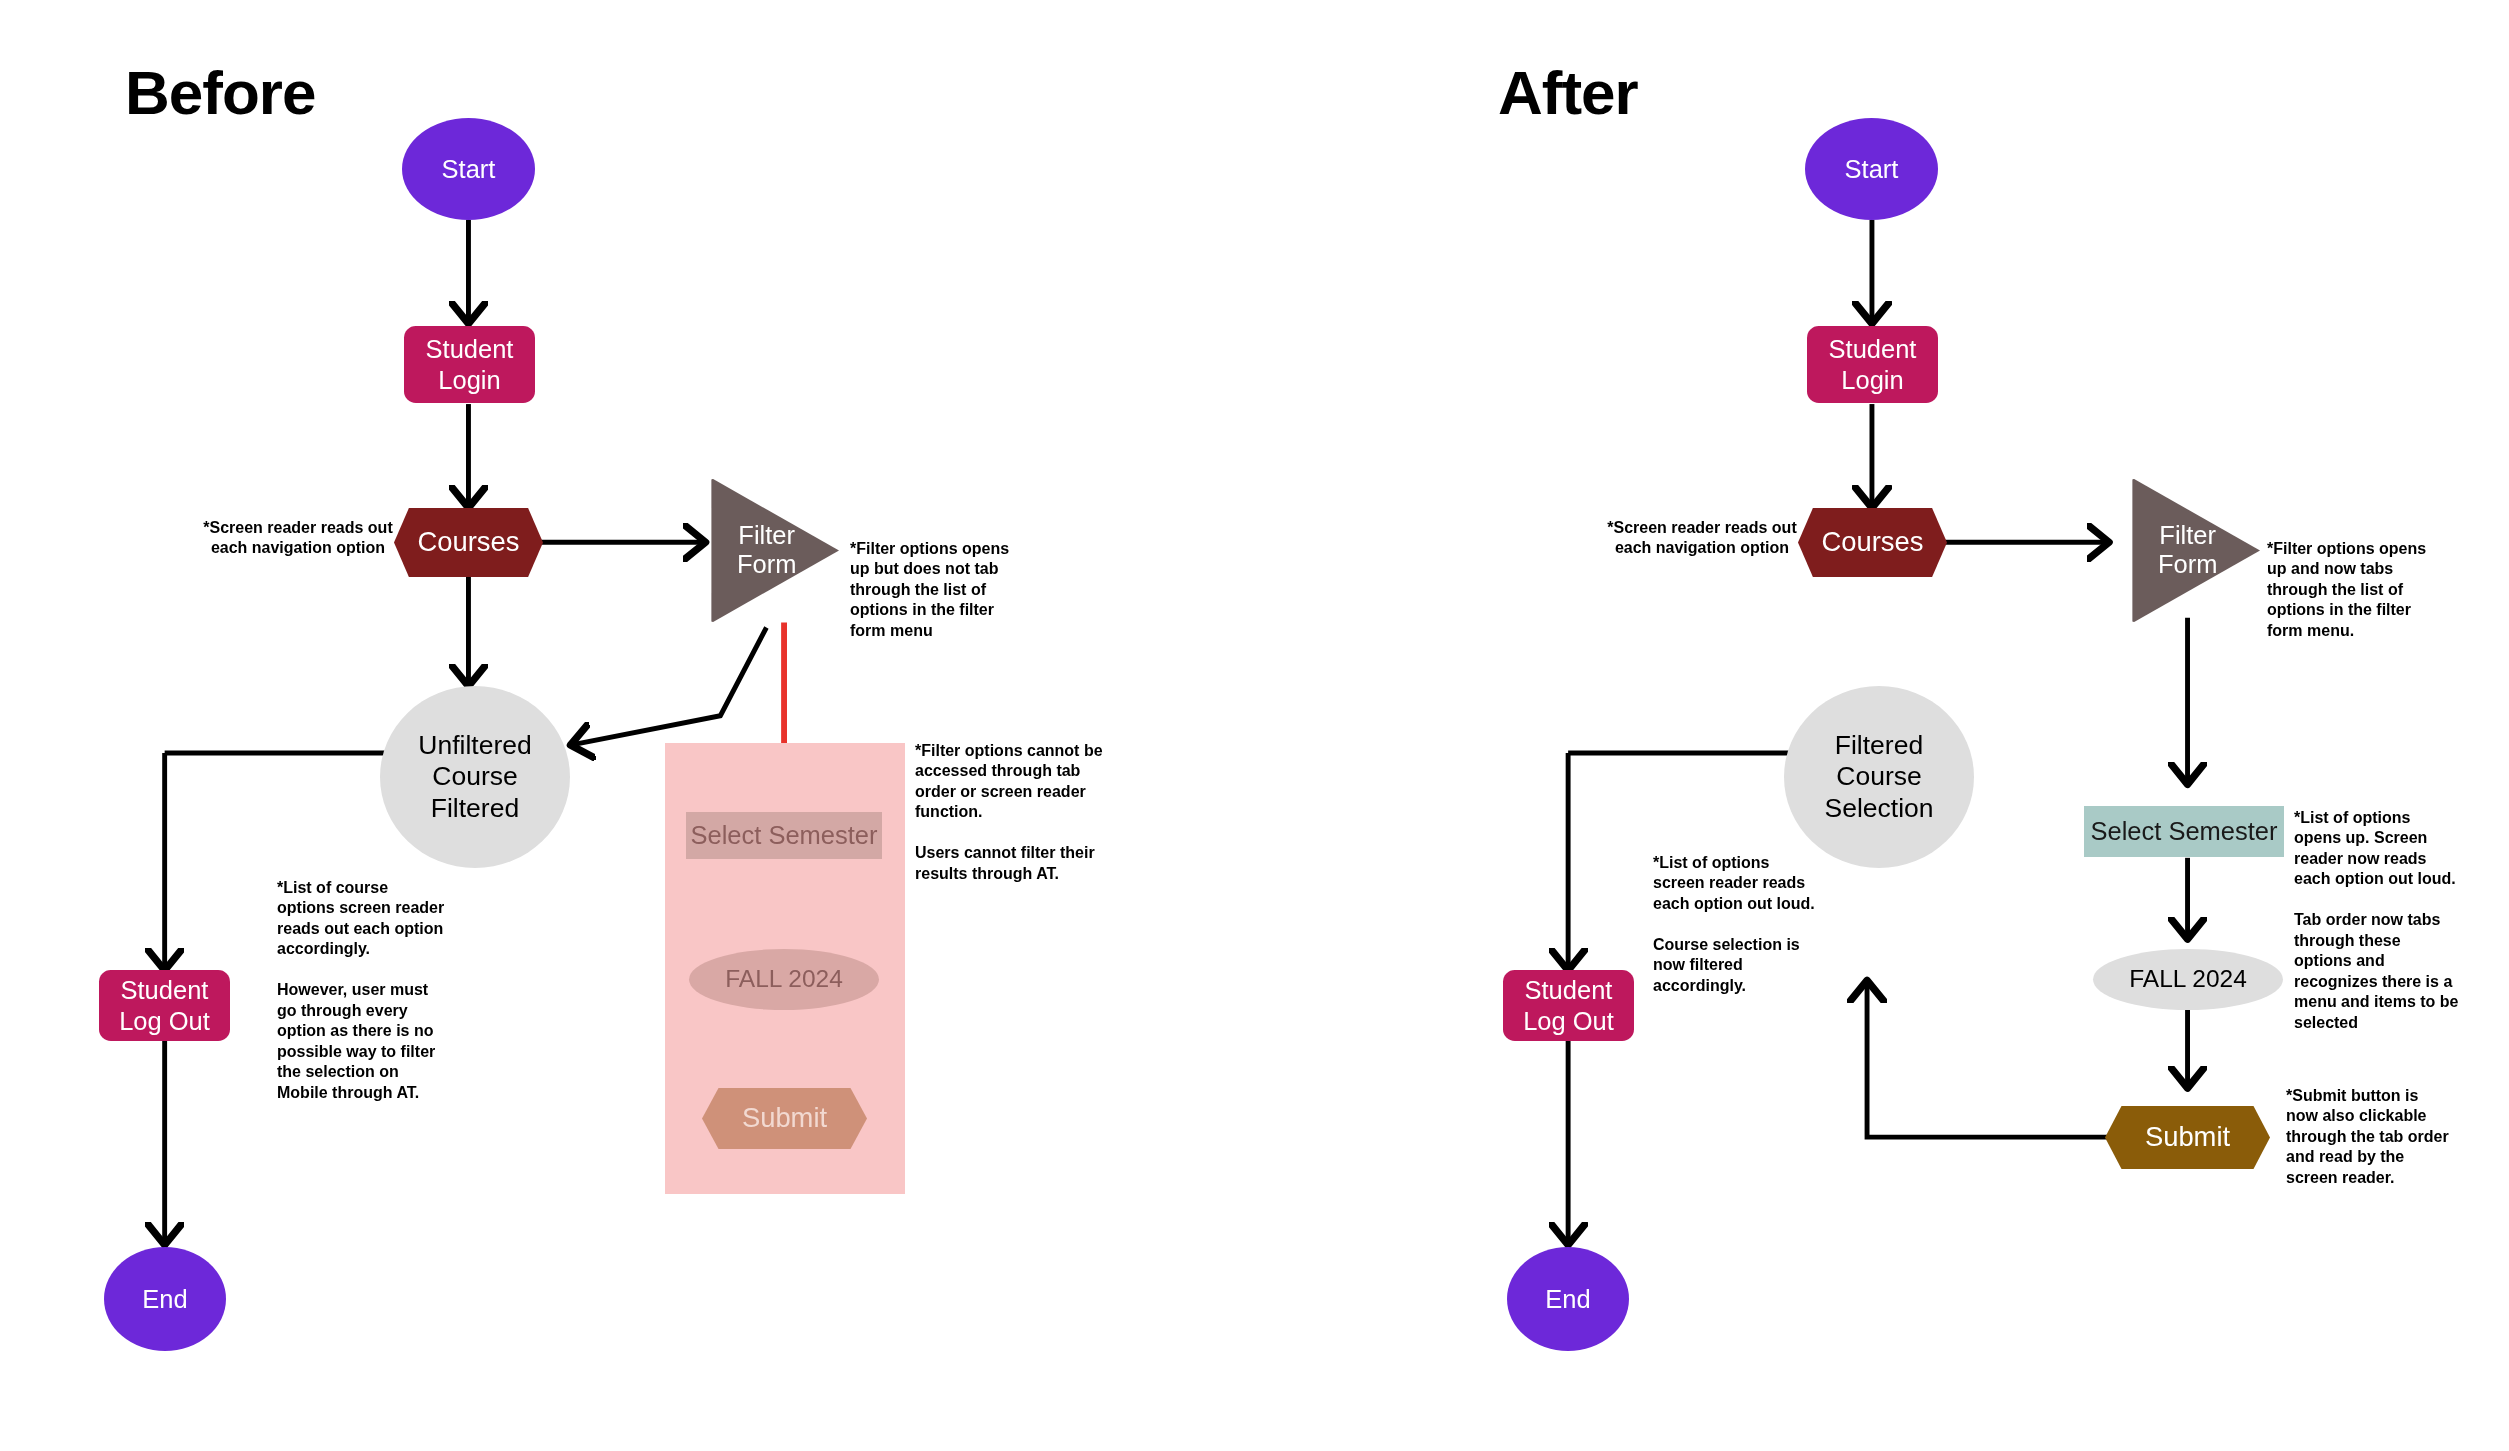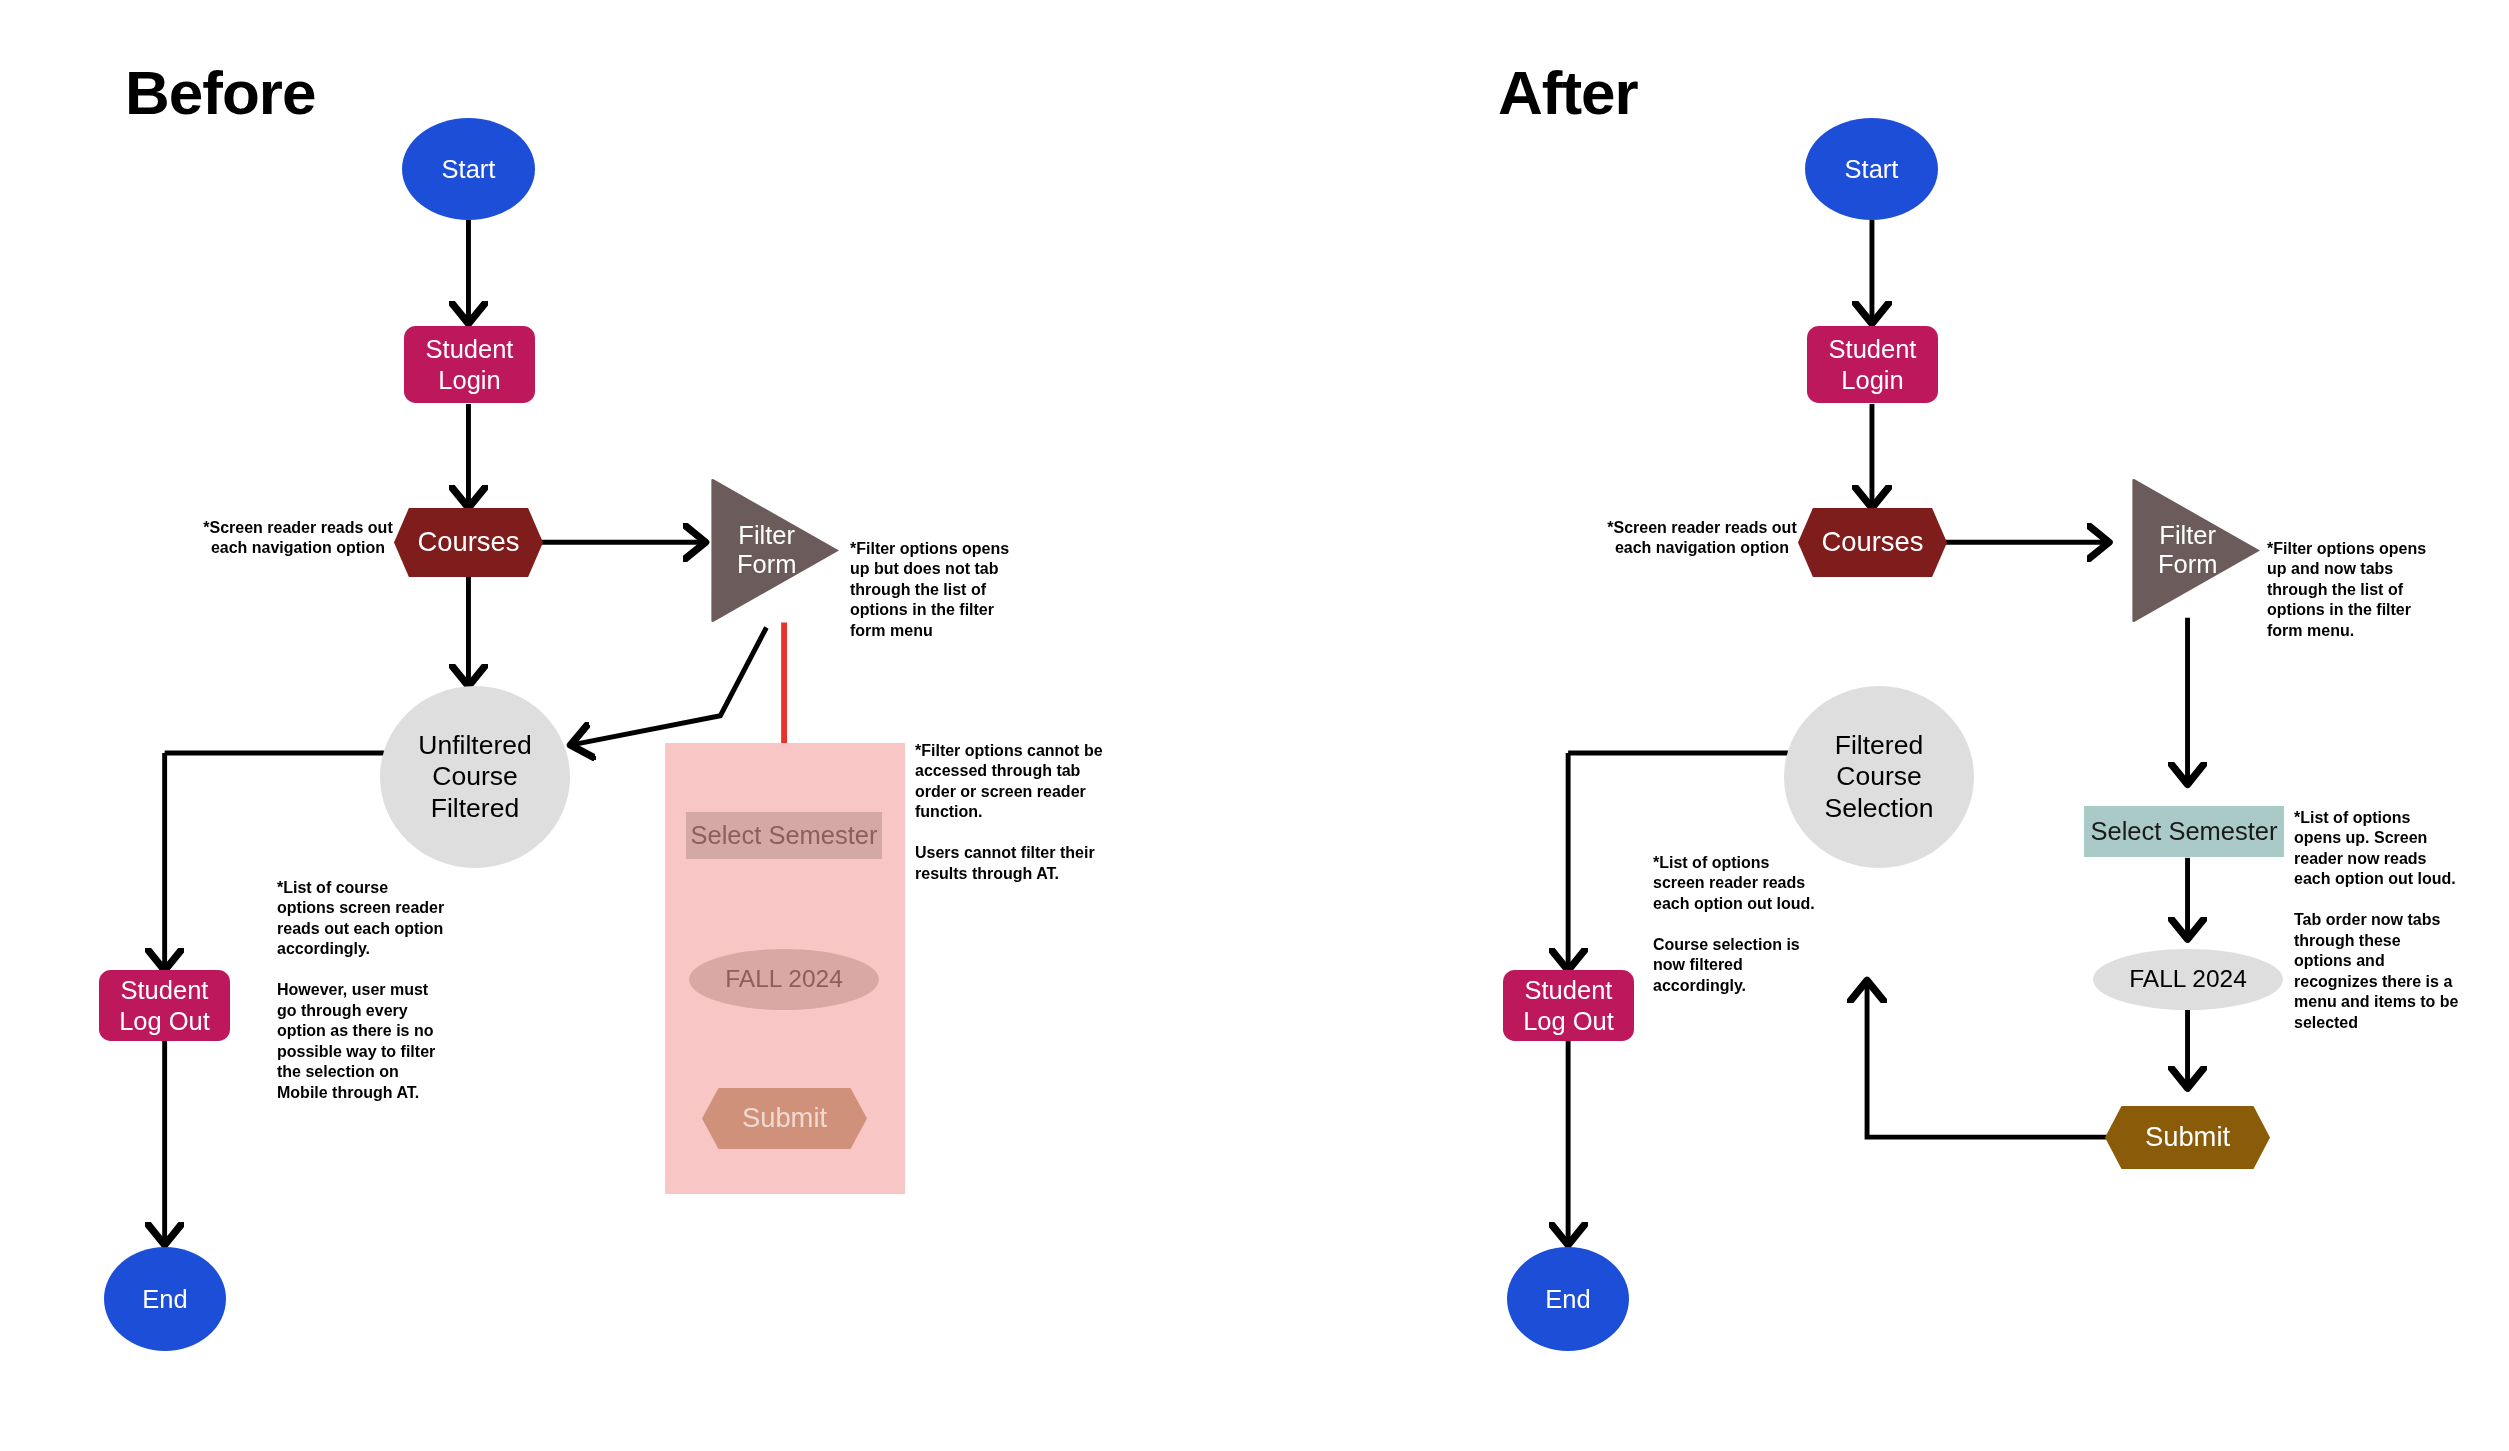--- a/index.html
+++ b/index.html
@@ -34,21 +34,21 @@
   .panel-title {
     position: absolute;
     font-size: 62px;
     font-weight: 700;
     color: #000000;
     letter-spacing: -1px;
   }
   
   .circle-terminal {
     border-radius: 50%;
-    background: #1d4ed8;
+    background: #6d28d9;
     color: #ffffff;
     font-size: 25.5px;
   }
   .rounded-rect {
     border-radius: 11.8px;
     background: #be185d;
     color: #ffffff;
     font-size: 25.5px;
   }
   .hexagon {
@@ -268,20 +268,25 @@
 reader now reads
 each option out loud.
 
 Tab order now tabs
 through these
 options and
 recognizes there is a
 menu and items to be
 selected</div>
 
+  <div class="note" style="left:2286px; top:1086px; width:192px;">*Submit button is
+now also clickable
+through the tab order
+and read by the
+screen reader.</div>
 
   <div class="note" style="left:1653px; top:853px; width:182px;">*List of options
 screen reader reads
 each option out loud.
 
 Course selection is
 now filtered
 accordingly.</div>
 
 </div>

